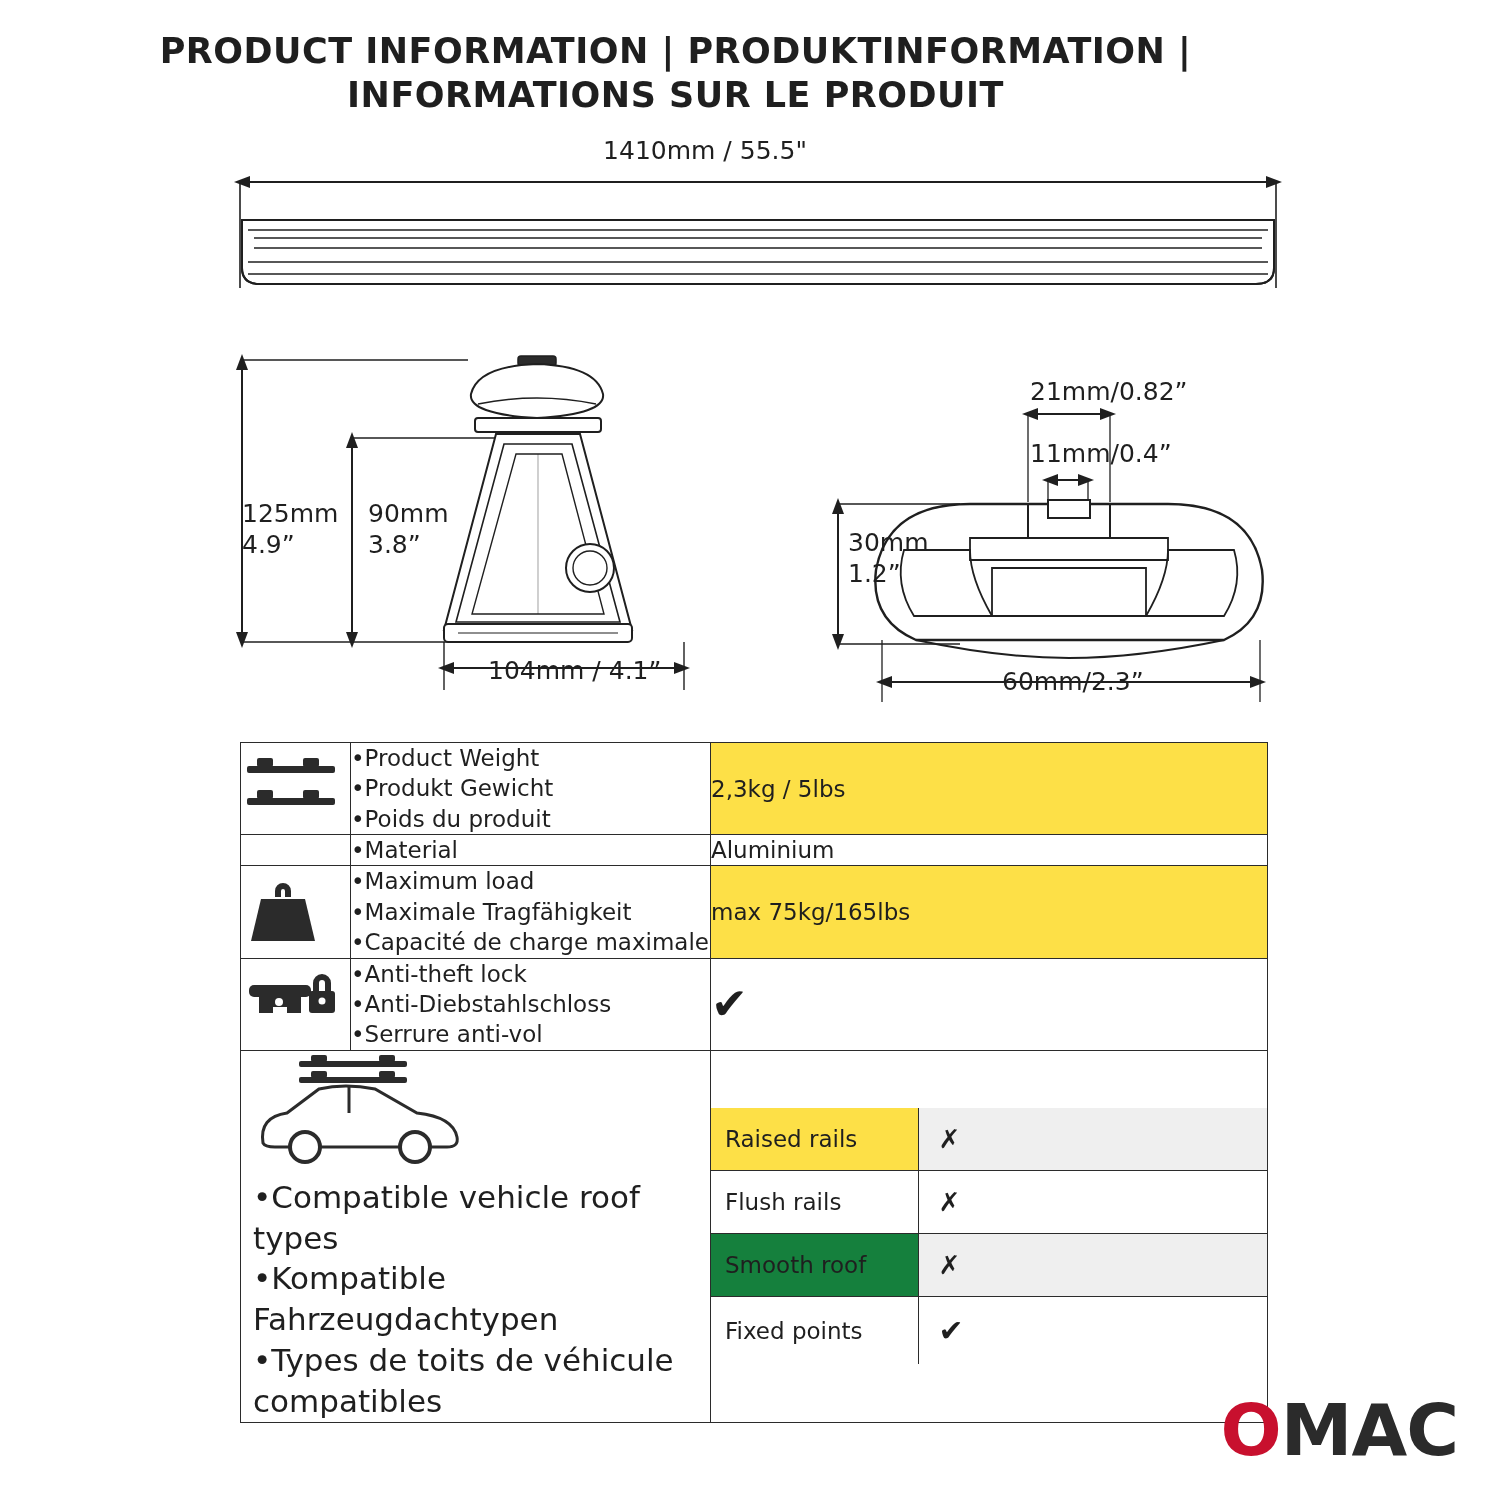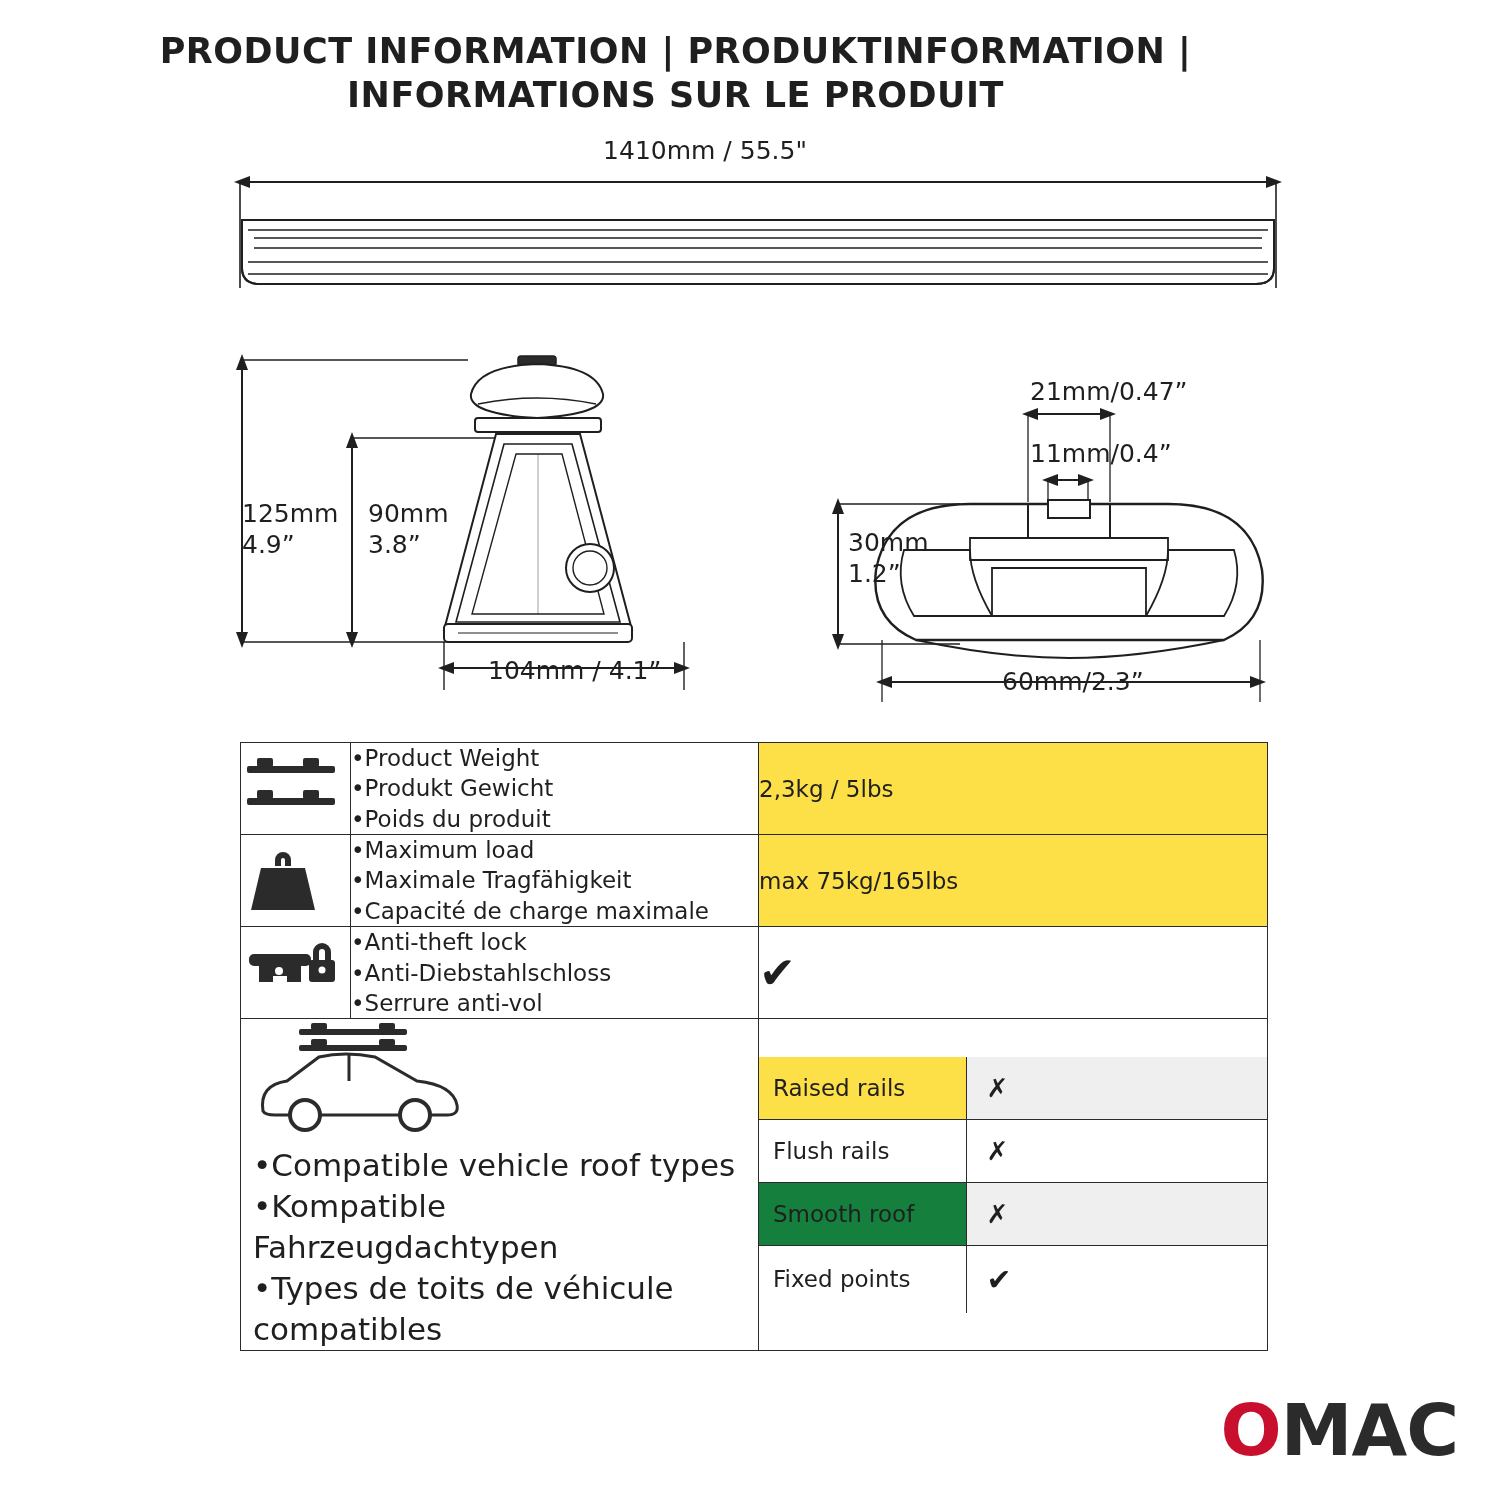--- a/index.html
+++ b/index.html
@@ -48,21 +48,21 @@
     font-size:23px;
     color:#1f1f1f;
   }
   .spec-table td {
     border:1.5px solid #2b2b2b;
     vertical-align:middle;
     padding:0;
   }
   .cell-pad { padding:10px 14px; }
   .icon-cell { width:110px; text-align:center; }
-  .label-cell { width:408px; }
+  .label-cell { width:360px; }
   .value-cell { background:#fde047; padding-left:22px; }
   .value-cell.white { background:#ffffff; }
   .bullets { line-height:1.32; white-space:pre-line; }
   .checkmark { font-size:44px; font-weight:bold; line-height:1; }
   .cross { font-size:26px; font-weight:bold; }
   .nested { width:100%; border-collapse:collapse; }
   .nested td { border:1.5px solid #2b2b2b; }
   .nested tr td:first-child { width:207px; padding:16px 14px; }
   .nested td.mark { padding:16px 20px; }
   .nested tr:first-child td { border-top:none; }
@@ -194,21 +194,21 @@
     <path d="M172,196 L326,196 L326,244 L172,244 Z" fill="none" stroke="#1f1f1f" stroke-width="1.8"></path>
     <path d="M96,268 Q180,286 249,286 Q318,286 404,268" fill="none" stroke="#1f1f1f" stroke-width="2"></path>
 
     <line x1="62" y1="310" x2="440" y2="310" stroke="#1f1f1f" stroke-width="2"></line>
     <polygon points="56,310 72,304 72,316" fill="#1f1f1f"></polygon>
     <polygon points="446,310 430,304 430,316" fill="#1f1f1f"></polygon>
     <line x1="62" y1="268" x2="62" y2="330" stroke="#1f1f1f" stroke-width="1.3"></line>
     <line x1="440" y1="268" x2="440" y2="330" stroke="#1f1f1f" stroke-width="1.3"></line>
   </svg>
 
-  <div class="dim" style="left:1030px; top:376px;">21mm/0.47”</div>
+  <div class="dim" style="left:1030px; top:376px;">21mm/0.82”</div>
   <div class="dim" style="left:1030px; top:438px;">11mm/0.4”</div>
   <div class="dim" style="left:848px; top:527px;">30mm
 1.2”</div>
   <div class="dim" style="left:1002px; top:648px;margin-top:18px;">60mm/2.3”</div>
 
   <table class="spec-table">
     <tbody>
 
       <tr>
         <td class="icon-cell">
@@ -222,20 +222,27 @@
           </svg>
         </td>
         <td class="label-cell cell-pad">
           <div class="bullets">•Product Weight
 •Produkt Gewicht
 •Poids du produit</div>
         </td>
         <td class="value-cell">2,3kg / 5lbs</td>
       </tr>
 
+      <tr>
+        <td class="icon-cell"></td>
+        <td class="label-cell cell-pad">
+          <div class="bullets">•Material</div>
+        </td>
+        <td class="value-cell white">Aluminium</td>
+      </tr>
 
       <tr>
         <td class="icon-cell">
           <svg width="84" height="74" viewBox="0 0 84 74">
             <path d="M34,16 a8,8 0 0 1 16,0 v6 h-6 v-6 a2,2 0 0 0 -4,0 v6 h-6 z" fill="#2b2b2b"></path>
             <path d="M20,24 L64,24 L74,66 L10,66 Z" fill="#2b2b2b"></path>
           </svg>
         </td>
         <td class="label-cell cell-pad">
           <div class="bullets">•Maximum load

